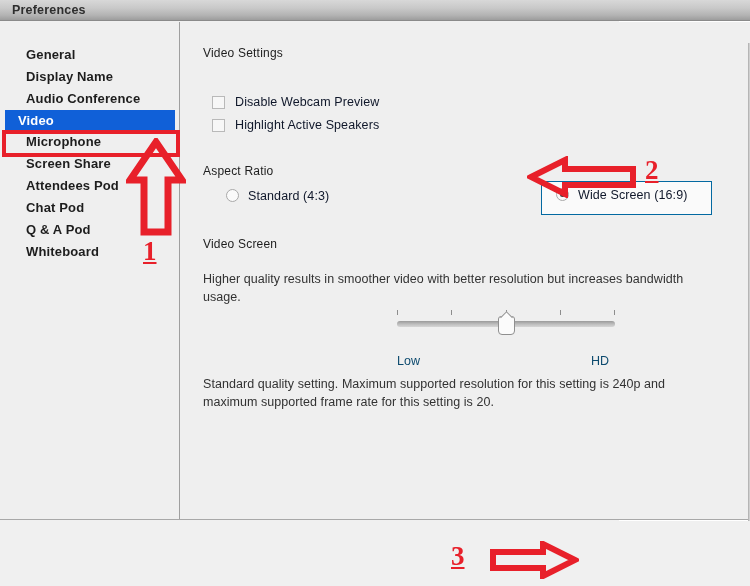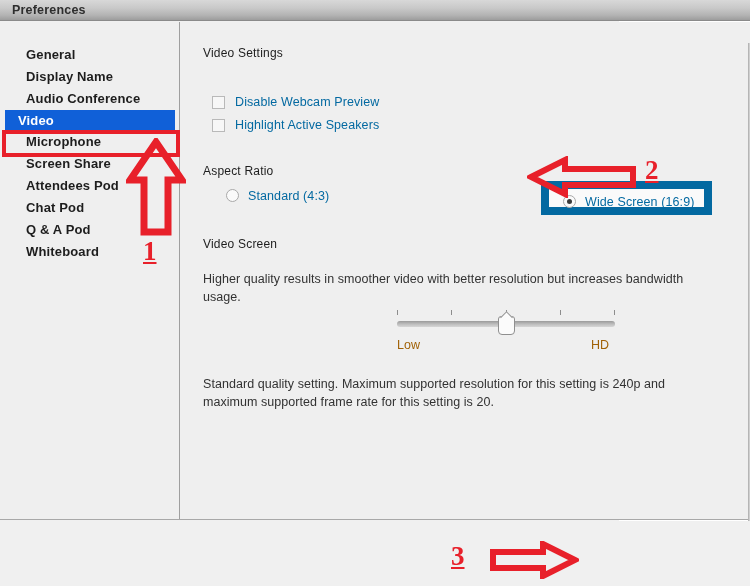--- a/index.html
+++ b/index.html
@@ -111,21 +111,21 @@
   }
   .section-title {
     position: absolute;
     font-size: 12px;
     font-weight: normal;
     color: #1d1d1d;
     letter-spacing: .2px;
   }
   .row-label {
     font-size: 12.5px;
-    color: #0369a1;
+    color: #0f172a;
     letter-spacing: .1px;
   }
 
   
   .cbrow {
     position: absolute;
     display: flex;
     align-items: center;
   }
   .checkbox {
@@ -163,21 +163,21 @@
     background: #3b3b3b;
   }
 
   
   #wide-redbox {
     position: absolute;
     left: 360px;
     top: 159px;
     width: 171px;
     height: 34px;
-    border: 8px solid #0369a1;
+    border: 1px solid #0369a1;
     background: #fafafa;
     box-sizing: border-box;
   }
 
   
   .desc {
     position: absolute;
     font-size: 12.5px;
     color: #323232;
     line-height: 18px;
@@ -232,22 +232,22 @@
     width: 9px; height: 9px;
     background: #fbfbfb;
     border-left: 1px solid #8f8f8f;
     border-top: 1px solid #8f8f8f;
     transform: rotate(45deg);
     box-sizing: border-box;
   }
   .slider-end {
     position: absolute;
     font-size: 12.5px;
-    color: #a16207;
-    top: 28px;
+    color: #0c4a6e;
+    top: 44px;
   }
 
   
   #footer {
     position: absolute;
     left: 0; top: 521px;
     width: 750px;
     height: 65px;
     background: #f0f0f0;
   }

